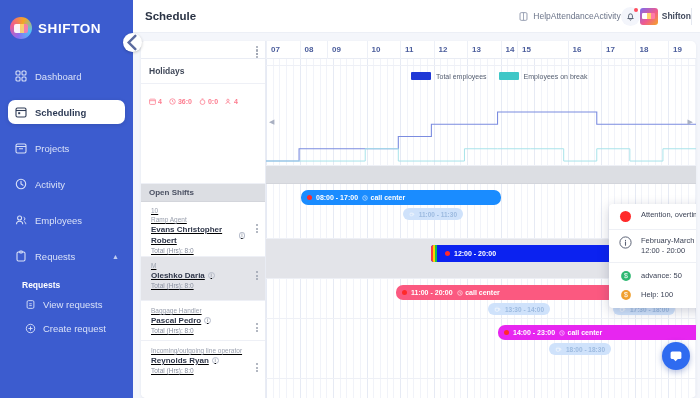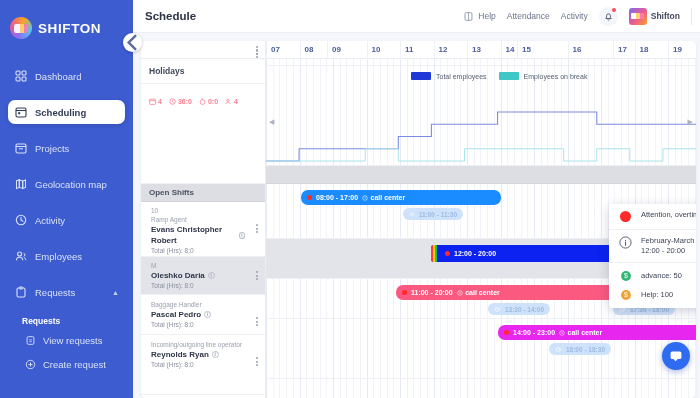--- a/index.html
+++ b/index.html
@@ -57,21 +57,21 @@
   .sub-ico { width:12px; height:12px; display:flex; align-items:center; justify-content:center; }
 
   
   .main { flex:1; height:398px; background:#f4f6fb; display:flex; flex-direction:column; position:relative; }
 
   .topbar {
     height:33px; background:#fff; display:flex; align-items:center;
     padding:0 8px 0 12px; border-bottom:1px solid #eceff6; flex:0 0 33px;
   }
   .page-title { font-size:11.5px; font-weight:bold; color:#2b3445; }
-  .top-right { margin-left:auto; display:flex; align-items:center; gap:11px; }
+  .top-right { margin-left:auto; display:flex; align-items:center; }
   .top-link { display:flex; align-items:center; gap:4px; font-size:8.5px; color:#6b7489; }
   .bell { position:relative; width:19px; height:19px; border-radius:50%; background:#f3f5fb; display:flex; align-items:center; justify-content:center; }
   .bell-dot { position:absolute; top:1px; right:2px; width:4px; height:4px; border-radius:50%; background:#ff4d5e; }
   .org { display:flex; align-items:center; gap:4px; }
   .org-logo { width:18px; height:17px; border-radius:3px; background:linear-gradient(135deg,#7a6bf0,#f05a8e 55%,#f5a623); position:relative; overflow:hidden; }
   .org-logo::after{content:"";position:absolute;left:2px;top:5px;width:13px;height:6px;background:linear-gradient(90deg,#fff 0 35%,#ffd36e 35% 68%,#ff7aa8 68% 100%);border-radius:1px;}
   .org-name { font-size:8.5px; color:#434b5e; font-weight:bold; }
   .divider-v { width:1px; height:17px; background:#e4e8f0; }
   .avatar { width:19px; height:19px; border-radius:50%; background:#2b2220; position:relative; overflow:hidden; }
   .avatar::after{content:"";position:absolute;left:4px;top:10px;width:11px;height:10px;border-radius:50% 50% 0 0;background:#4b3a33;}
@@ -100,21 +100,21 @@
 
   
   .lbl-holiday { height:25px; display:flex; align-items:center; padding:0 8px; font-size:8.5px; font-weight:bold; color:#3f4758; background:#fff; border-bottom:1px solid #eef0f6; }
   .lbl-stats { height:100px; padding:14px 8px 0 8px; border-bottom:1px solid #eef0f6; }
   .stats { display:flex; gap:7px; align-items:center; }
   .stat { display:flex; align-items:center; gap:2px; font-size:7px; color:#fd7b8e; font-weight:bold; }
   .stat svg { width:7px; height:7px; }
 
   .lbl-open { height:18px; background:#dcdee3; display:flex; align-items:center; padding:0 8px; font-size:8px; font-weight:bold; color:#4a5062; border-bottom:1px solid #d3d5db; }
 
-  .emp { border-bottom:1px solid #eef0f6; padding:5px 20px 0 10px; position:relative; }
+  .emp { border-bottom:1px solid #eef0f6; padding:5px 20px 0 10px; position:relative;text-decoration:underline; }
   .emp.sel { background:#e3e4e9; }
   .emp-id { font-size:6.5px; color:#9aa0ae; line-height:8px; }
   .emp-role { font-size:6.5px; color:#9aa0ae; line-height:9px; }
   .emp-name { font-size:8px; font-weight:bold; color:#2e3548; display:flex; align-items:center; gap:3px; line-height:11px; }
   .info-i { width:7px; height:7px; border-radius:50%; border:1px solid #b7bdcb; color:#9aa0ae; font-size:5px; display:inline-flex; align-items:center; justify-content:center; }
   .emp-total { font-size:6.5px; color:#8a90a0; line-height:10px; }
   .kebab { position:absolute; right:7px; color:#9aa0ae; font-size:9px; letter-spacing:0; line-height:3px; }
   .kebab span { display:block; width:2px; height:2px; border-radius:50%; background:#9aa0ae; margin-bottom:1.5px; }
 
   
@@ -212,30 +212,20 @@
       <div class="nav-item">
         <span class="nav-ico">
           <svg viewBox="0 0 12 12">
               <rect x="1" y="2" width="10" height="9" rx="1.5" fill="none" stroke="currentColor" stroke-width="1.1"></rect>
               <path d="M1 4.5h10M4 6.8h4" stroke="currentColor" stroke-width="1.1"></path>
             </svg>
         </span>
         <span>Projects</span>
       </div>
 
-      <div class="nav-item">
-        <span class="nav-ico">
-          <svg viewBox="0 0 12 12">
-              <path d="M1.5 2.8 4.3 1.8v7.6L1.5 10.4z" fill="none" stroke="currentColor" stroke-width="1.05"></path>
-              <path d="M4.3 1.8 7.7 3v7.4L4.3 9.4z" fill="none" stroke="currentColor" stroke-width="1.05"></path>
-              <path d="M7.7 3 10.5 2v7.4L7.7 10.4z" fill="none" stroke="currentColor" stroke-width="1.05"></path>
-            </svg>
-        </span>
-        <span>Geolocation map</span>
-      </div>
 
       <div class="nav-item">
         <span class="nav-ico">
           <svg viewBox="0 0 12 12">
               <circle cx="6" cy="6" r="4.7" fill="none" stroke="currentColor" stroke-width="1.1"></circle>
               <path d="M6 3.4V6l2 1.2" fill="none" stroke="currentColor" stroke-width="1.1" stroke-linecap="round"></path>
             </svg>
         </span>
         <span>Activity</span>
       </div>
@@ -336,21 +326,21 @@
               <div class="date-cell" style="left: 0px;">07</div>
               <div class="date-cell" style="left: 33.5px;">08</div>
               <div class="date-cell" style="left: 61px;">09</div>
               <div class="date-cell" style="left: 100.5px;">10</div>
               <div class="date-cell" style="left: 134px;">11</div>
               <div class="date-cell" style="left: 167.5px;">12</div>
               <div class="date-cell" style="left: 201px;">13</div>
               <div class="date-cell" style="left: 234.5px;">14</div>
               <div class="date-cell" style="left: 251px;">15</div>
               <div class="date-cell" style="left: 301.5px;">16</div>
-              <div class="date-cell" style="left: 347px;">17</div>
+              <div class="date-cell" style="left: 335px;">17</div>
               <div class="date-cell" style="left: 368.5px;">18</div>
               <div class="date-cell" style="left: 402px;">19</div>
             </div>
           <div class="ticks" id="ticks">
               <div class="tick major" style="left: 0px;"></div>
               <div class="tick" style="left: 6.7px;"></div>
               <div class="tick" style="left: 13.4px;"></div>
               <div class="tick" style="left: 20.1px;"></div>
               <div class="tick" style="left: 26.8px;"></div>
               <div class="tick major" style="left: 33.5px;"></div>
@@ -587,21 +577,21 @@
                   <span>Evans Christopher Robert</span>
                   <span class="info-i">i</span>
                 </div>
                 <div class="emp-total">Total (Hrs): 8:0</div>
                 <span class="kebab" style="top: 22px;">
                   <span></span>
                   <span></span>
                   <span></span>
                 </span>
               </div>
-              <div class="emp sel" style="height: 38px;">
+              <div class="emp sel" style="height: 44px;">
                 <div class="emp-id">M</div>
                 <div class="emp-name">
                   <span>Oleshko Daria</span>
                   <span class="info-i">i</span>
                 </div>
                 <div class="emp-total">Total (Hrs): 8:0</div>
                 <span class="kebab" style="top: 14px;">
                   <span></span>
                   <span></span>
                   <span></span>

